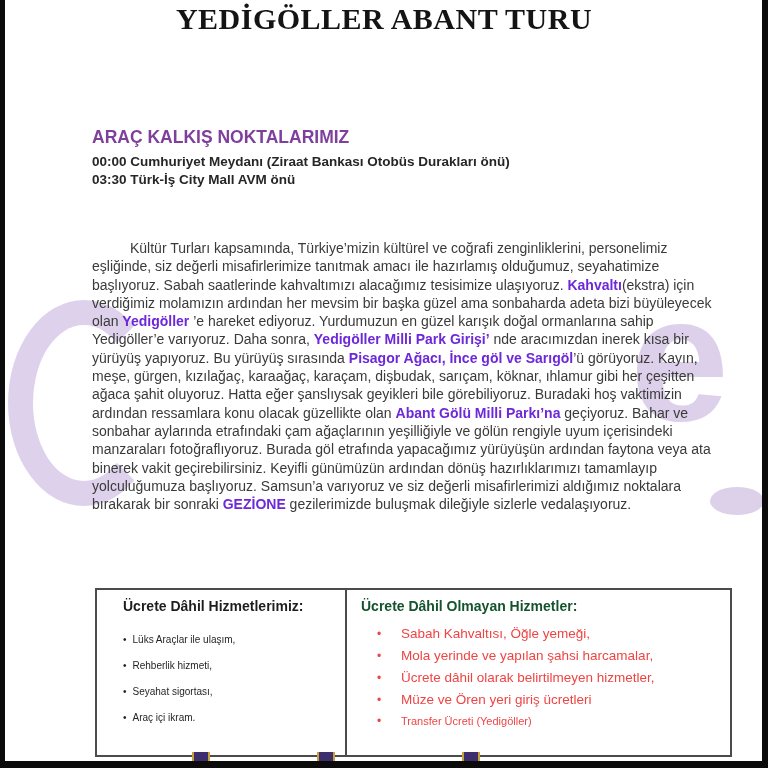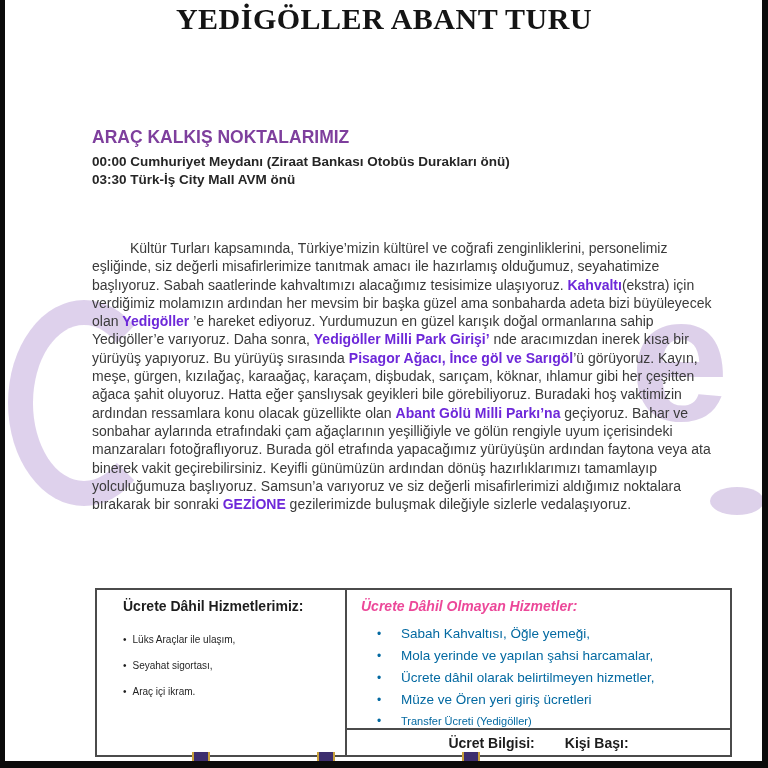--- a/index.html
+++ b/index.html
@@ -33,22 +33,22 @@
   .svc-table{position:absolute;left:95px;top:588px;width:637px;height:169px;
              border:2px solid #4b4b4b;box-sizing:border-box;display:flex;background:transparent;}
   .svc-left{width:250px;border-right:2px solid #4b4b4b;box-sizing:border-box;
             padding:8px 6px 0 26px;}
   .svc-left .svc-header{font-size:14px;font-weight:bold;color:#1d1d1d;margin-bottom:20px;}
   .svc-left .svc-item{font-size:10px;color:#1f1f1f;margin-bottom:15px;display:flex;align-items:baseline;}
   .svc-left .bullet{margin-right:6px;}
   .bullet::before{content:"\2022";}
   .svc-right{flex:1;display:flex;flex-direction:column;box-sizing:border-box;}
   .svc-right-main{flex:1;padding:8px 6px 0 14px;}
-  .svc-right-main .svc-header{font-size:14px;font-weight:bold;color:#ec4899;margin-bottom:12px;font-style:italic;}
-  .svc-right-main .svc-item{font-size:13.5px;color:#0369a1;margin-bottom:7px;display:flex;align-items:baseline;}
+  .svc-right-main .svc-header{font-size:14px;font-weight:bold;color:#14532d;margin-bottom:12px;}
+  .svc-right-main .svc-item{font-size:13.5px;color:#ef4444;margin-bottom:7px;display:flex;align-items:baseline;}
   .svc-right-main .bullet{width:16px;margin:0 14px 0 10px;text-align:center;font-size:12px;}
   .svc-item-small{font-size:11px !important;margin-bottom:0 !important;}
   .price-row{height:36px;border-top:2px solid #4b4b4b;box-sizing:border-box;display:flex;
              align-items:center;justify-content:center;gap:30px;font-size:14px;
              font-weight:bold;color:#1d1d1d;}
   
   .footer-sq{position:absolute;top:752px;width:14px;height:12px;background:#3d2e6e;
              border-left:2px solid #c9a13a;border-right:2px solid #c9a13a;z-index:3;}
   .sq1{left:192px;} .sq2{left:317px;} .sq3{left:462px;}
 </style>
@@ -75,20 +75,24 @@
 
     <div class="svc-table">
       <div class="svc-left">
         <div class="svc-header">Ücrete Dâhil Hizmetlerimiz:</div>
         <div class="svc-item">
           <span class="bullet"></span>
           <span>Lüks Araçlar ile ulaşım,</span>
         </div>
         <div class="svc-item">
           <span class="bullet"></span>
+          <span>Rehberlik hizmeti,</span>
+        </div>
+        <div class="svc-item">
+          <span class="bullet"></span>
           <span>Seyahat sigortası,</span>
         </div>
         <div class="svc-item">
           <span class="bullet"></span>
           <span>Araç içi ikram.</span>
         </div>
       </div>
       <div class="svc-right">
         <div class="svc-right-main">
           <div class="svc-header">Ücrete Dâhil Olmayan Hizmetler:</div>
@@ -106,24 +110,20 @@
           </div>
           <div class="svc-item">
             <span class="bullet"></span>
             <span>Müze ve Ören yeri giriş ücretleri</span>
           </div>
           <div class="svc-item svc-item-small">
             <span class="bullet"></span>
             <span>Transfer Ücreti (Yedigöller)</span>
           </div>
         </div>
-        <div class="price-row">
-          <span>Ücret Bilgisi:</span>
-          <span>Kişi Başı:</span>
-        </div>
       </div>
     </div>
 
     <div class="footer-sq sq1"></div>
     <div class="footer-sq sq2"></div>
     <div class="footer-sq sq3"></div>
   </div>
 
   <div class="bar bar-left"></div>
   <div class="bar bar-right"></div>

